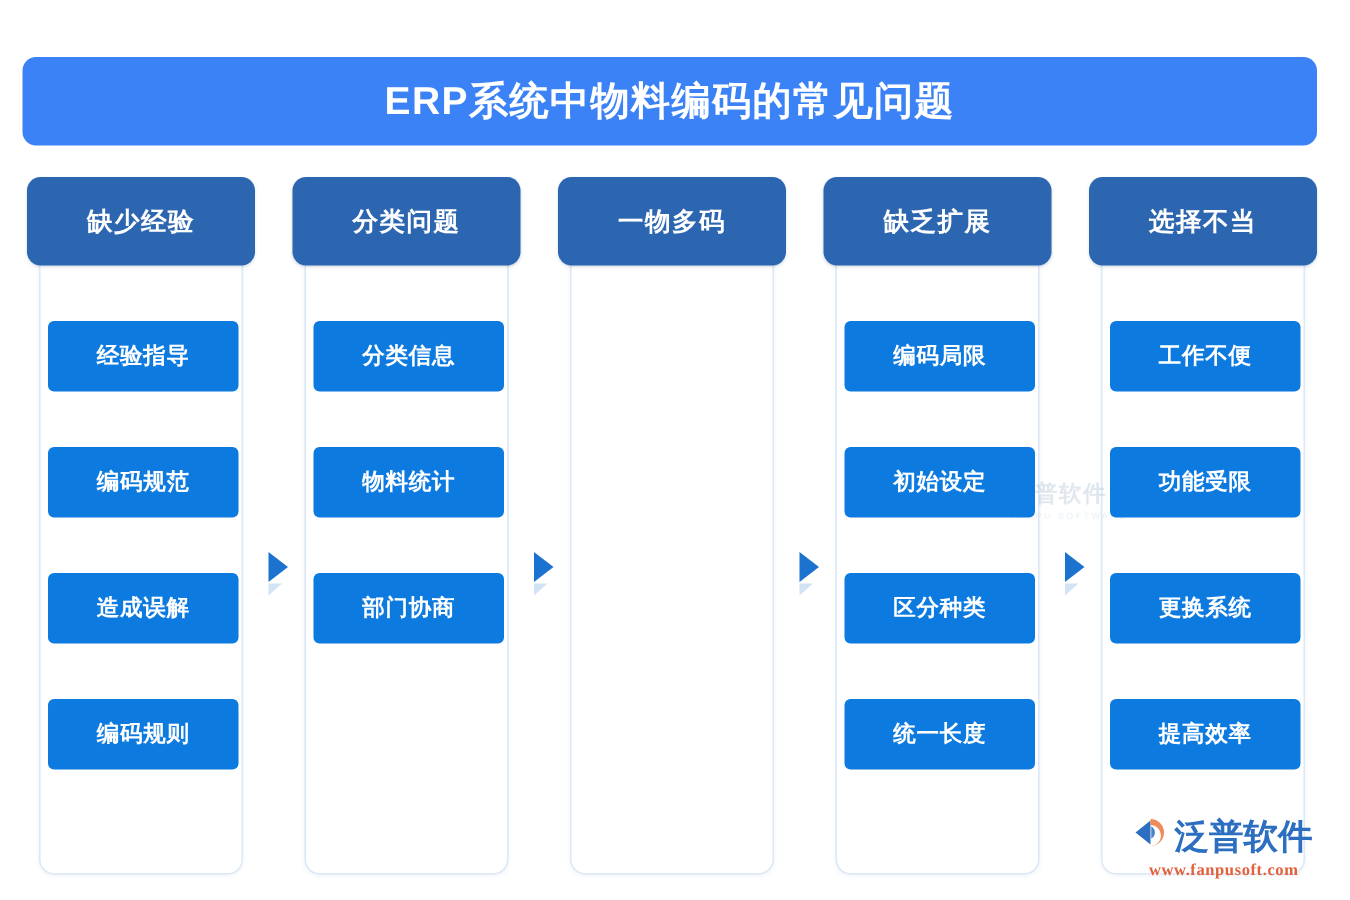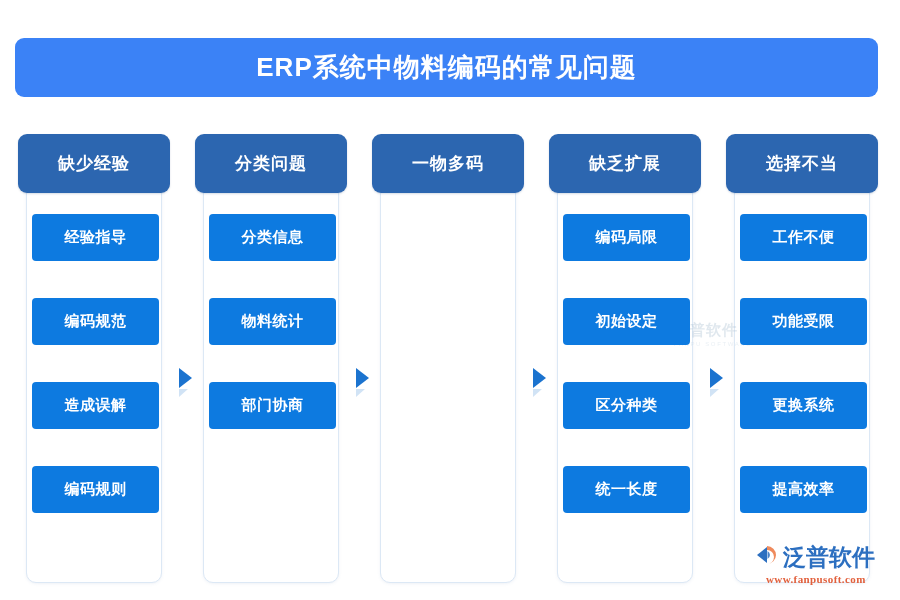--- a/index.html
+++ b/index.html
@@ -63,21 +63,21 @@
     width:136px;
     height:441px;
     background:#ffffff;
     border:1px solid #dce8f5;
     border-radius:10px;
     box-shadow:0 1px 3px rgba(120,150,190,0.12);
   }
 
   .col-header {
     position:absolute;
-    left:0; top:16px;
+    left:0; top:0;
     width:152px; height:59px;
     background:#2c66b0;
     border-radius:9px;
     display:flex;
     align-items:center;
     justify-content:center;
     z-index:3;
     box-shadow:0 1px 2px rgba(20,60,110,0.18);
   }
   .col-header span {

